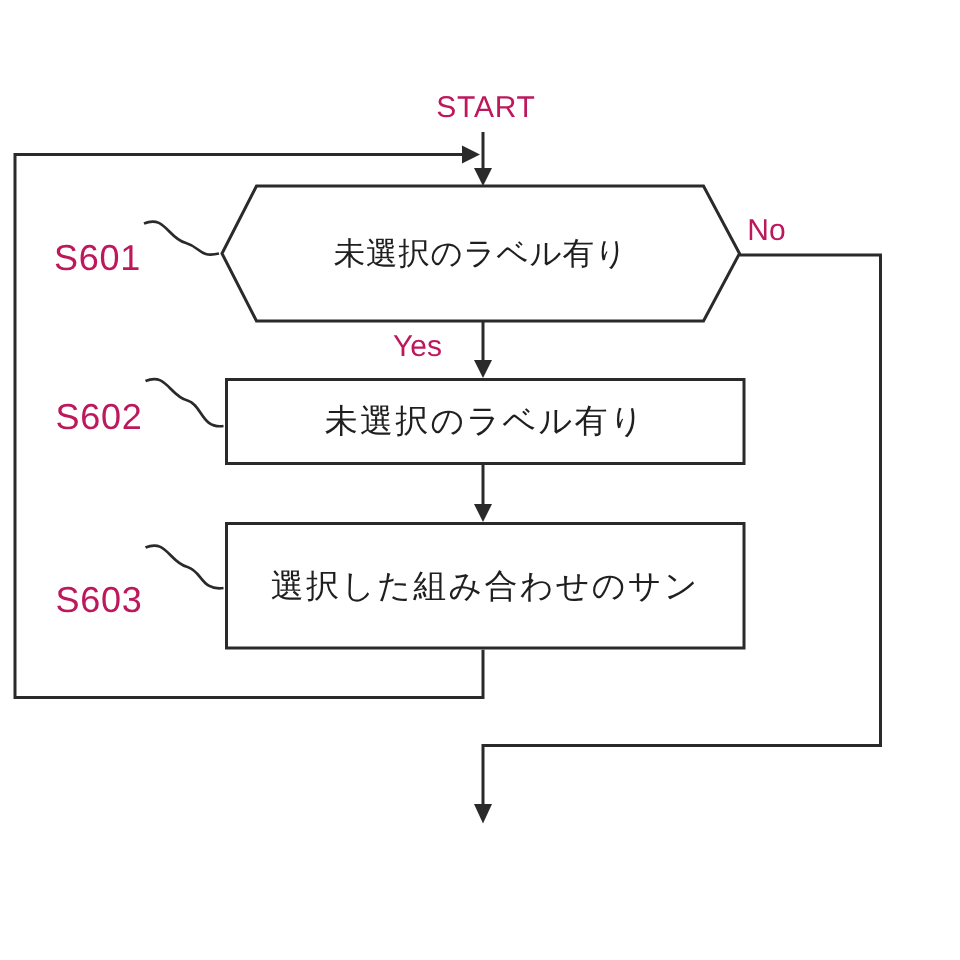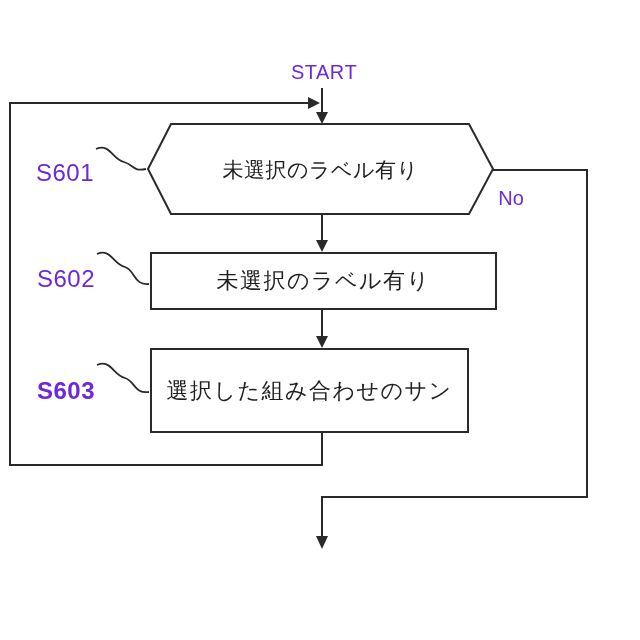--- a/index.html
+++ b/index.html
@@ -16,31 +16,30 @@
     overflow: hidden;
     color: #1f1f1f;
   }
   .canvas svg.lines {
     position: absolute;
     left: 0; top: 0;
     width: 640px; height: 640px;
   }
   .txt {
     position: absolute;
-    color: #6d28d9;
+    color: #be185d;
     white-space: nowrap;
   }
   .terminal {
     font-size: 20px;
     text-align: center;
     letter-spacing: 0.5px;
   }
   .branch {
     font-size: 20px;
-    margin-top: 44px;
   }
   .step-ref {
     font-size: 24px;
     letter-spacing: 0.5px;
     margin-top: 20px;
   }
   .proc-box {
     position: absolute;
     box-sizing: border-box;
     border: 2px solid #2a2a2a;
@@ -61,28 +60,28 @@
     display: flex;
     flex-direction: column;
     align-items: center;
     justify-content: center;
     text-align: center;
     font-size: 21px;
     letter-spacing: 0.5px;
     line-height: 31px;
   }
   .box-s602 { left: 150px; top: 252px; width: 347px; height: 58px; }
-  .box-s603 { left: 150px; top: 348px; width: 319px; height: 85px; }
+  .box-s603 { left: 150px; top: 348px; width: 347px; height: 85px; }
   .start-label { left: 284px; top: 61px; width: 80px; }
   .end-label   { left: 282px; top: 558px; width: 80px; }
   .yes-label   { left: 262px; top: 220px; width: 48px; text-align: left; }
   .no-label    { left: 487px; top: 143px; width: 48px; text-align: center; }
   .ref-s601 { left: 36px; top: 139px; }
   .ref-s602 { left: 37px; top: 245px; }
-  .ref-s603 { left: 37px; top: 357px; font-weight: bold; }
+  .ref-s603 { left: 37px; top: 367px; }
 </style>
 </head>
 <body>
 
 <div class="canvas">
 
   <svg class="lines" viewBox="0 0 640 640">
 
     <line x1="322" y1="88" x2="322" y2="114" stroke="#2a2a2a" stroke-width="2"></line>
     <polygon points="316,112 328,112 322,124" fill="#2a2a2a"></polygon>

